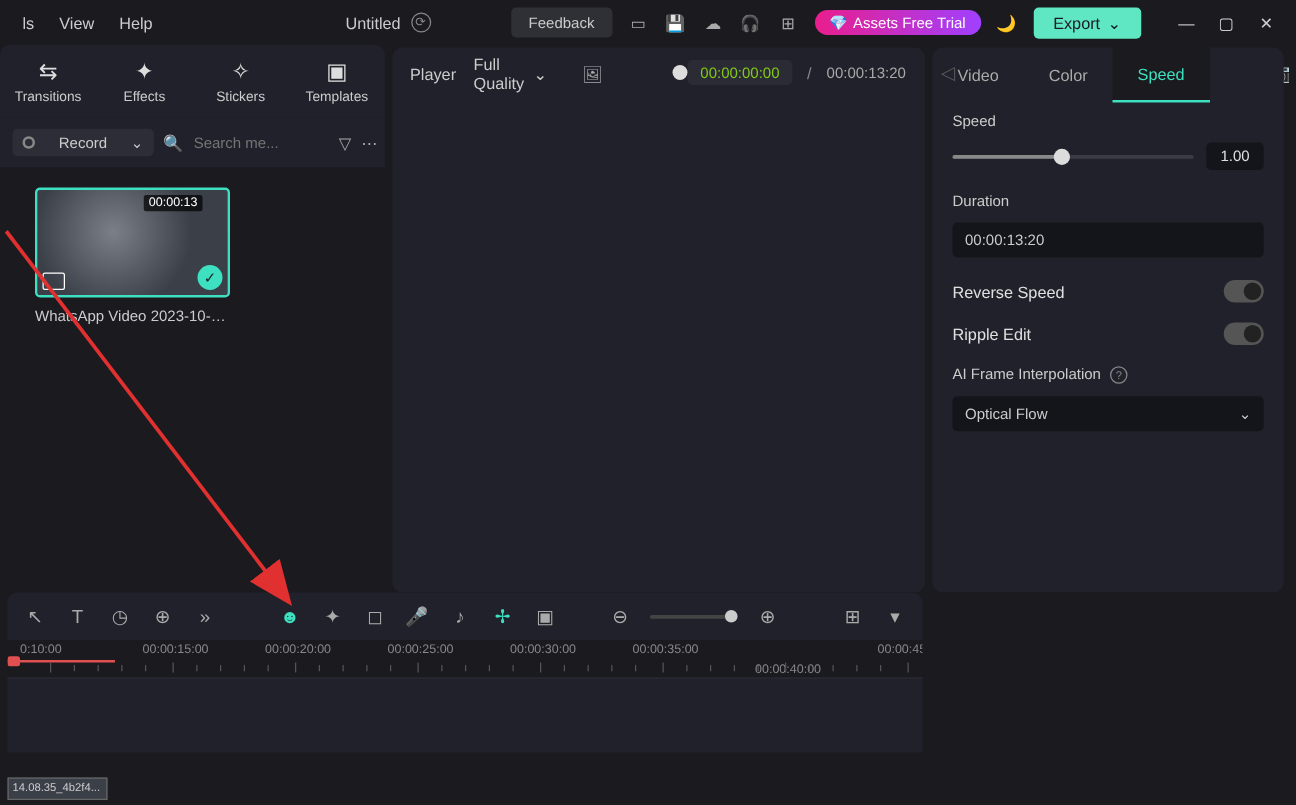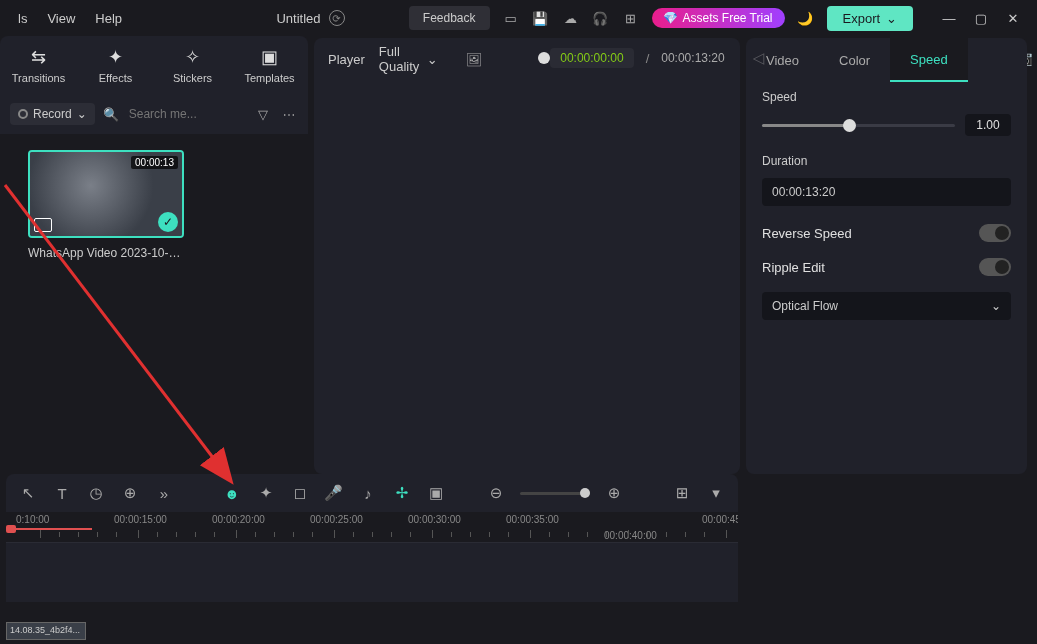--- a/index.html
+++ b/index.html
@@ -122,21 +122,21 @@
     background: #20212a;
     margin-right: 6px;
   }
   .record-btn {
     background: #2c2d36;
     border: none;
     color: #ccc;
     padding: 4px 8px;
     border-radius: 4px;
     font-size: 12px;
-    display: flex; align-items: center; gap: 5px;
+    display: flex; align-items: center; gap: 19px;
     cursor: pointer;
   }
   .record-dot {
     width: 10px; height: 10px; border-radius: 50%;
     border: 2px solid #888;
   }
   .search-input {
     background: transparent;
     border: none;
     color: #ccc;
@@ -158,21 +158,21 @@
     position: relative;
     background: linear-gradient(180deg,#4a5568,#2d3748);
     overflow: hidden;
     margin-left: 18px;
   }
   .thumb-img {
     position: absolute; inset: 0;
     background: radial-gradient(circle at 40% 40%, #7a7f88 0%, #3a3f48 60%);
   }
   .thumb-dur {
-    position: absolute; top: 4px; right: 4px;
+    position: absolute; top: 4px; right: 20px;
     background: rgba(0,0,0,0.7);
     font-size: 10px;
     padding: 1px 4px;
     border-radius: 2px;
     color: #fff;
   }
   .thumb-check {
     position: absolute; bottom: 4px; right: 4px;
     width: 20px; height: 20px;
     background: #3de0c0;
@@ -528,20 +528,24 @@
       </div>
       <div class="prop-label">Duration</div>
       <div class="duration-input">00:00:13:20</div>
       <div class="toggle-row">
         <span>Reverse Speed</span>
         <div class="toggle"></div>
       </div>
       <div class="toggle-row">
         <span>Ripple Edit</span>
         <div class="toggle"></div>
+      </div>
+      <div class="prop-label">
+        <span>AI Frame Interpolation</span>
+        <span class="help-icon">?</span>
       </div>
       <div class="select-box">
         <span>Optical Flow</span>
         <span>⌄</span>
       </div>
     </div>
   </div>
 </div>
 
 <div class="timeline-area">

